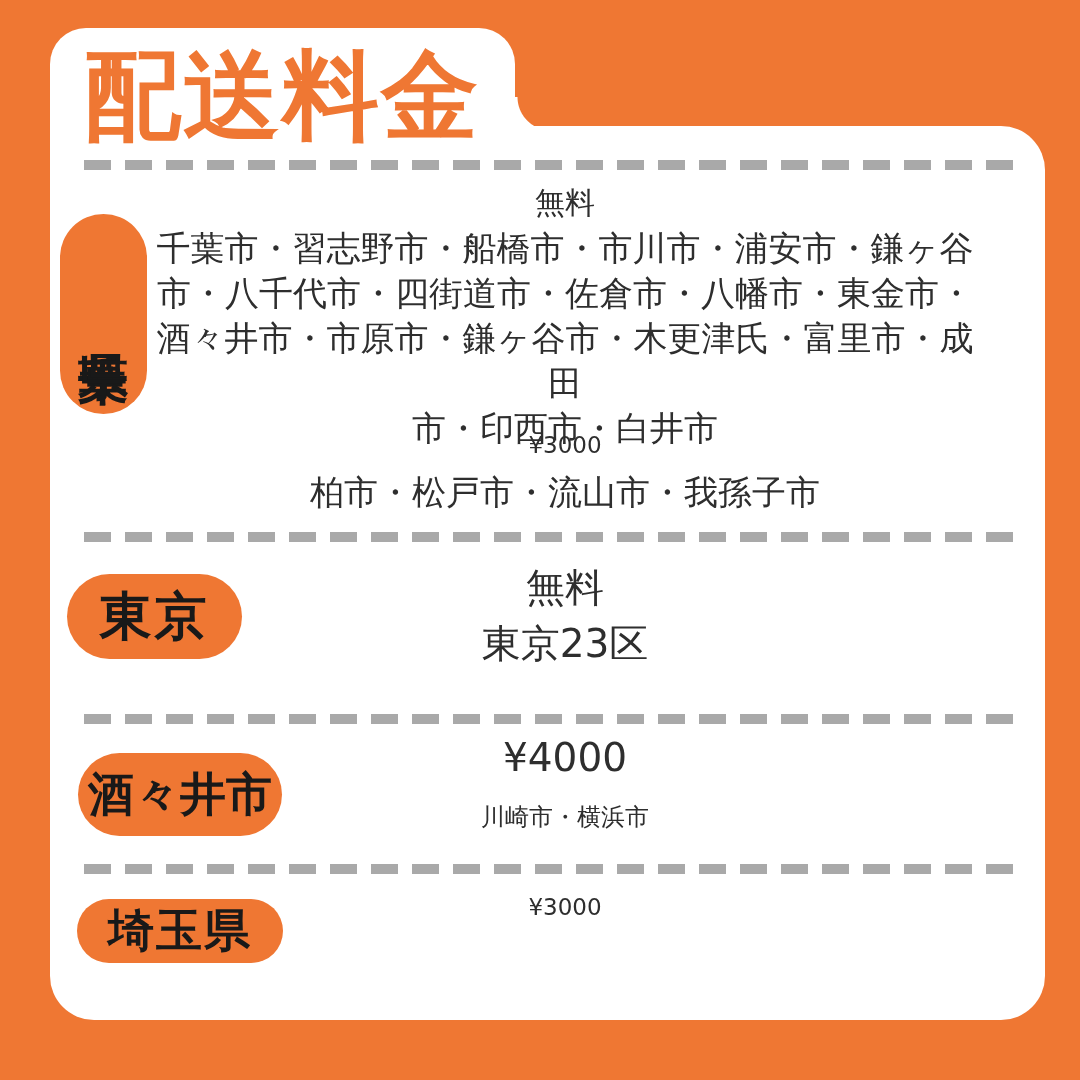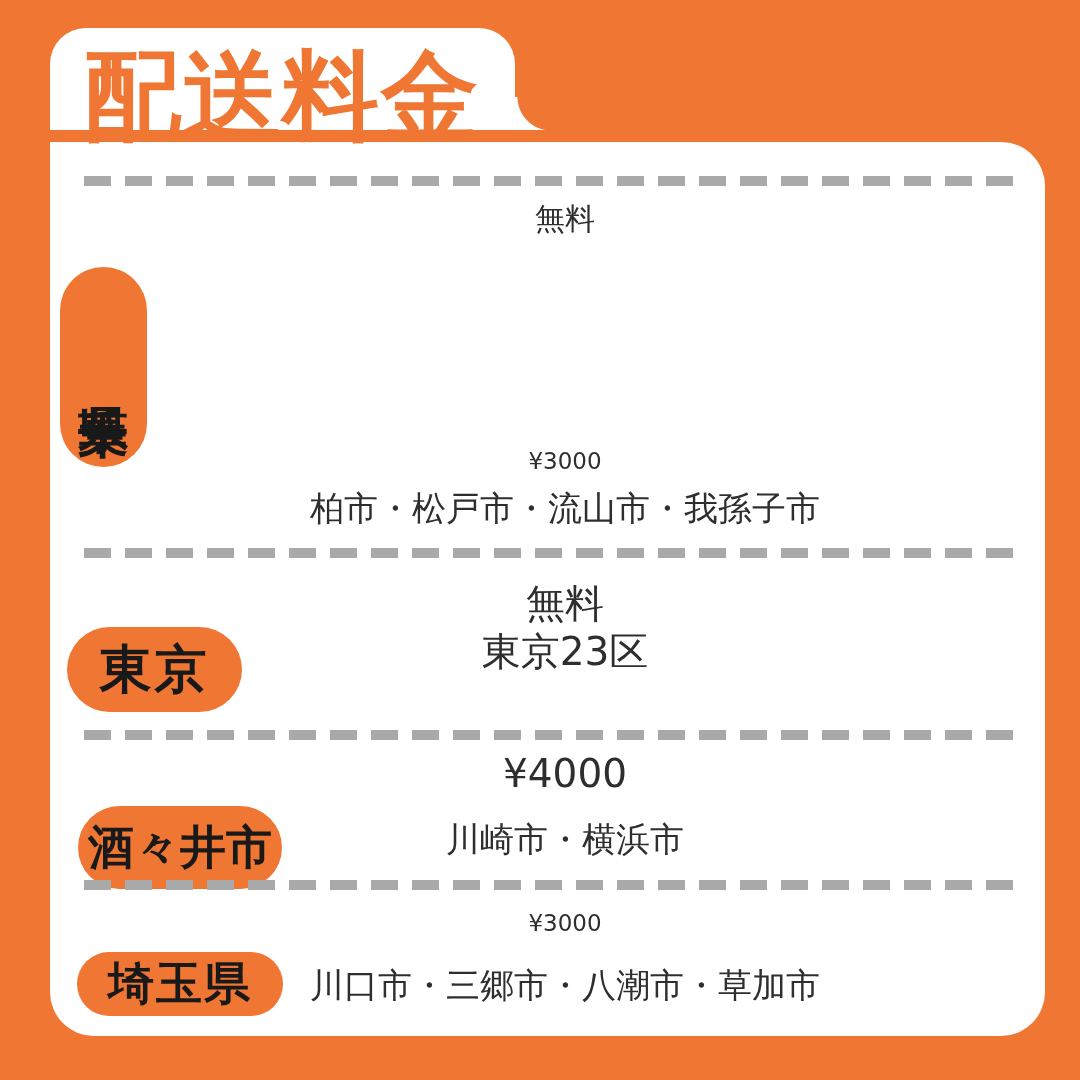--- a/index.html
+++ b/index.html
@@ -29,38 +29,37 @@
     background:radial-gradient(circle at 100% 0, var(--orange) 0 33px, var(--panel) 34px);
   }
   .page-title{
     position:absolute;left:84px;top:44px;
     font-size:97px;line-height:104px;font-weight:900;
     letter-spacing:2px;color:var(--orange);
     white-space:nowrap;z-index:3;
   }
   
   .panel{
-    position:absolute;left:50px;top:142px;width:995px;height:894px;
+    position:absolute;left:50px;top:126px;width:995px;height:894px;
     background:var(--panel);
     border-radius:0 44px 44px 44px;
   }
   .divider{
     position:absolute;left:34px;width:936px;height:10px;
     background:repeating-linear-gradient(90deg, var(--dash) 0 27px, transparent 27px 41px);
   }
   .divider.d1{top:34px;}
   .divider.d2{top:406px;}
   .divider.d3{top:588px;}
   .divider.d4{top:738px;}
 
   .badge{
     position:absolute;background:var(--orange);color:var(--badge-ink);
     font-weight:900;display:flex;align-items:center;justify-content:center;
     text-align:center;
-    margin-top:37px;
   }
   .badge.chiba{
     left:10px;top:88px;width:87px;height:200px;border-radius:44px;
     font-size:50px;line-height:56px;
     writing-mode:vertical-rl;text-orientation:upright;
   }
   .badge.tokyo{left:17px;top:448px;width:175px;height:85px;border-radius:43px;font-size:52px;letter-spacing:3px;}
   .badge.kanagawa{left:28px;top:627px;width:204px;height:83px;border-radius:42px;font-size:46px;}
   .badge.saitama{left:27px;top:773px;width:206px;height:64px;border-radius:40px;font-size:46px;letter-spacing:2px;}
 
@@ -68,37 +67,43 @@
   .content.c-chiba-1{top:58px;}
   .content.c-chiba-2{top:298px;}
   .content.c-tokyo{top:438px;}
   .content.c-kanagawa{top:608px;text-align:center;}
   .content.c-saitama{top:760px;}
 
   .price-sm{font-size:30px;line-height:38px;}
   .price-md{font-size:23px;line-height:42px;}
   .price-lg{font-size:39px;line-height:48px;}
   .cities-sm{font-size:34px;line-height:45px;margin-top:4px;}
-  .cities-md{font-size:34px;line-height:46px;margin-top:18px;}
-  .cities-lg{font-size:39px;line-height:48px;}
+  .cities-md{font-size:24px;line-height:46px;margin-top:12px;}
+  .cities-lg{font-size:39px;line-height:48px;margin-top:8px;}
 </style>
 </head>
 <body>
 
 <div class="tab"></div>
 <div class="fillet"></div>
 <div class="page-title">配送料金</div>
 
 <div class="panel">
 
   <div class="divider d1"></div>
 
   <div class="badge chiba">千葉県</div>
   <div class="content c-chiba-1">
     <div class="price-sm">無料</div>
+    <div class="cities-sm">
+      <div>千葉市・習志野市・船橋市・市川市・浦安市・鎌ヶ谷</div>
+      <div>市・八千代市・四街道市・佐倉市・八幡市・東金市・</div>
+      <div>酒々井市・市原市・鎌ヶ谷市・木更津氏・富里市・成田</div>
+      <div>市・印西市・白井市</div>
+    </div>
   </div>
   <div class="content c-chiba-2">
     <div class="price-md">¥3000</div>
     <div class="cities-sm">
       <div>柏市・松戸市・流山市・我孫子市</div>
     </div>
   </div>
 
   <div class="divider d2"></div>
 
@@ -118,18 +123,15 @@
     <div class="cities-md">
       <div>川崎市・横浜市</div>
     </div>
   </div>
 
   <div class="divider d4"></div>
 
   <div class="badge saitama">埼玉県</div>
   <div class="content c-saitama">
     <div class="price-md">¥3000</div>
-    <div class="cities-md">
-      <div>川口市・三郷市・八潮市・草加市</div>
-    </div>
   </div>
 
 </div>
 
 </body></html>

